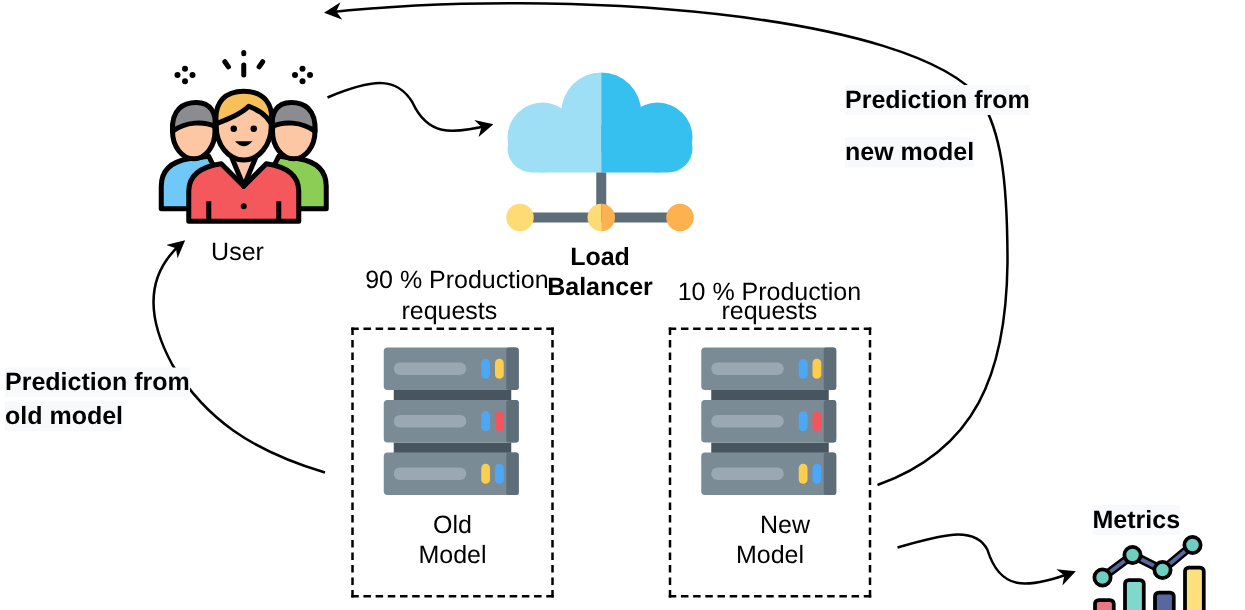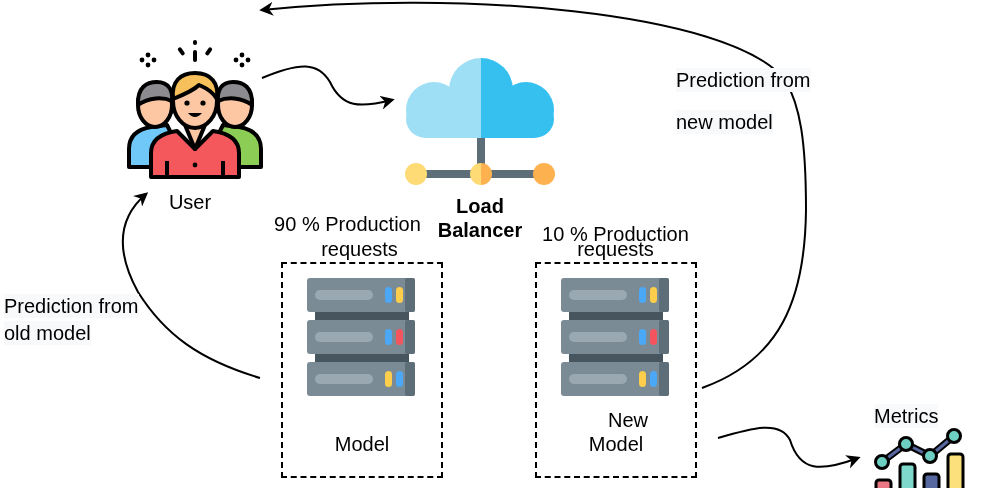--- a/index.html
+++ b/index.html
@@ -1,21 +1,21 @@
 <!DOCTYPE html>
 <html><head>
 <meta charset="utf-8">
 <style>
   html, body { margin:0; padding:0; background:#ffffff; }
   body { width:996px; height:488px; position:relative; overflow:hidden;
          font-family:"Liberation Sans", "DejaVu Sans", sans-serif; color:#000; }
   .abs { position:absolute;margin-top:32px; }
   .lbl { position:absolute; font-size:20px; line-height:24px; text-align:center; white-space:nowrap; }
   .lbl-left { text-align:left; }
-  .hl { background:#f8f9fb; }
+  .hl { background:#f8f9fb;font-weight:bold; }
   .dash-box { position:absolute; border:2px dashed #000; box-sizing:border-box; }
   svg { position:absolute; overflow:visible; }
 </style>
 </head>
 <body>
 
 <svg width="996" height="488" style="left:0;top:0;">
   <defs>
     <marker id="arrowhead" viewBox="0 0 10 10" refX="8" refY="5" markerWidth="7" markerHeight="7" orient="auto-start-reverse">
       <path d="M0,0 L10,5 L0,10 L3,5 Z" fill="#000"></path>
@@ -101,21 +101,21 @@
     <clipPath id="midR">
         <rect x="83" y="110" width="23" height="30"></rect>
       </clipPath>
     <circle cx="83" cy="124" r="11" fill="#fedb75" clip-path="url(#midL)"></circle>
     <circle cx="83" cy="124" r="11" fill="#fdb14f" clip-path="url(#midR)"></circle>
   </svg>
   <div class="lbl" style="left:0;top:144px;width:170px;">Load</div>
   <div class="lbl" style="left:0;top:168px;width:170px;">Balancer</div>
 </div>
 
-<div class="lbl" style="left:250px;top:212px;width:195px;text-align:center;">90 % Production</div>
+<div class="lbl" style="left:268px;top:212px;width:195px;text-align:center;">90 % Production</div>
 <div class="lbl" style="left:262px;top:237px;width:195px;">requests</div>
 <div class="lbl" style="left:518px;top:212px;width:195px;margin-top:10px;">10 % Production</div>
 <div class="lbl" style="left:518px;top:237px;width:195px;">requests</div>
 
 <div class="dash-box" style="left:281px;top:262px;width:162px;height:216px;">
   <svg width="110" height="118" viewBox="0 0 110 118" style="left:24px;top:14px;">
     <rect x="8" y="34" width="94" height="10" fill="#47565e"></rect>
     <rect x="8" y="76" width="94" height="10" fill="#47565e"></rect>
     <g>
       <rect x="0" y="0" width="108" height="34" rx="3" fill="#7b8b95"></rect>
@@ -132,20 +132,21 @@
         <rect x="89" y="9" width="7" height="16" rx="3.5" fill="#f3545e"></rect>
     </g>
     <g transform="translate(0,84)">
       <rect x="0" y="0" width="108" height="34" rx="3" fill="#7b8b95"></rect>
         <rect x="98" y="0" width="10" height="34" rx="2" fill="#5e6e78"></rect>
       <rect x="8" y="12" width="58" height="10" rx="5" fill="#9aa8b2"></rect>
       <rect x="78" y="9" width="7" height="16" rx="3.5" fill="#fcce4b"></rect>
         <rect x="89" y="9" width="7" height="16" rx="3.5" fill="#4aa8f7"></rect>
     </g>
   </svg>
+  <div class="lbl" style="left:0;top:144px;width:158px;">Old</div>
   <div class="lbl" style="left:0;top:168px;width:158px;">Model</div>
 </div>
 
 <div class="dash-box" style="left:535px;top:262px;width:162px;height:216px;">
   <svg width="110" height="118" viewBox="0 0 110 118" style="left:24px;top:14px;">
     <rect x="8" y="34" width="94" height="10" fill="#47565e"></rect>
     <rect x="8" y="76" width="94" height="10" fill="#47565e"></rect>
     <g>
       <rect x="0" y="0" width="108" height="34" rx="3" fill="#7b8b95"></rect>
         <rect x="98" y="0" width="10" height="34" rx="2" fill="#5e6e78"></rect>

